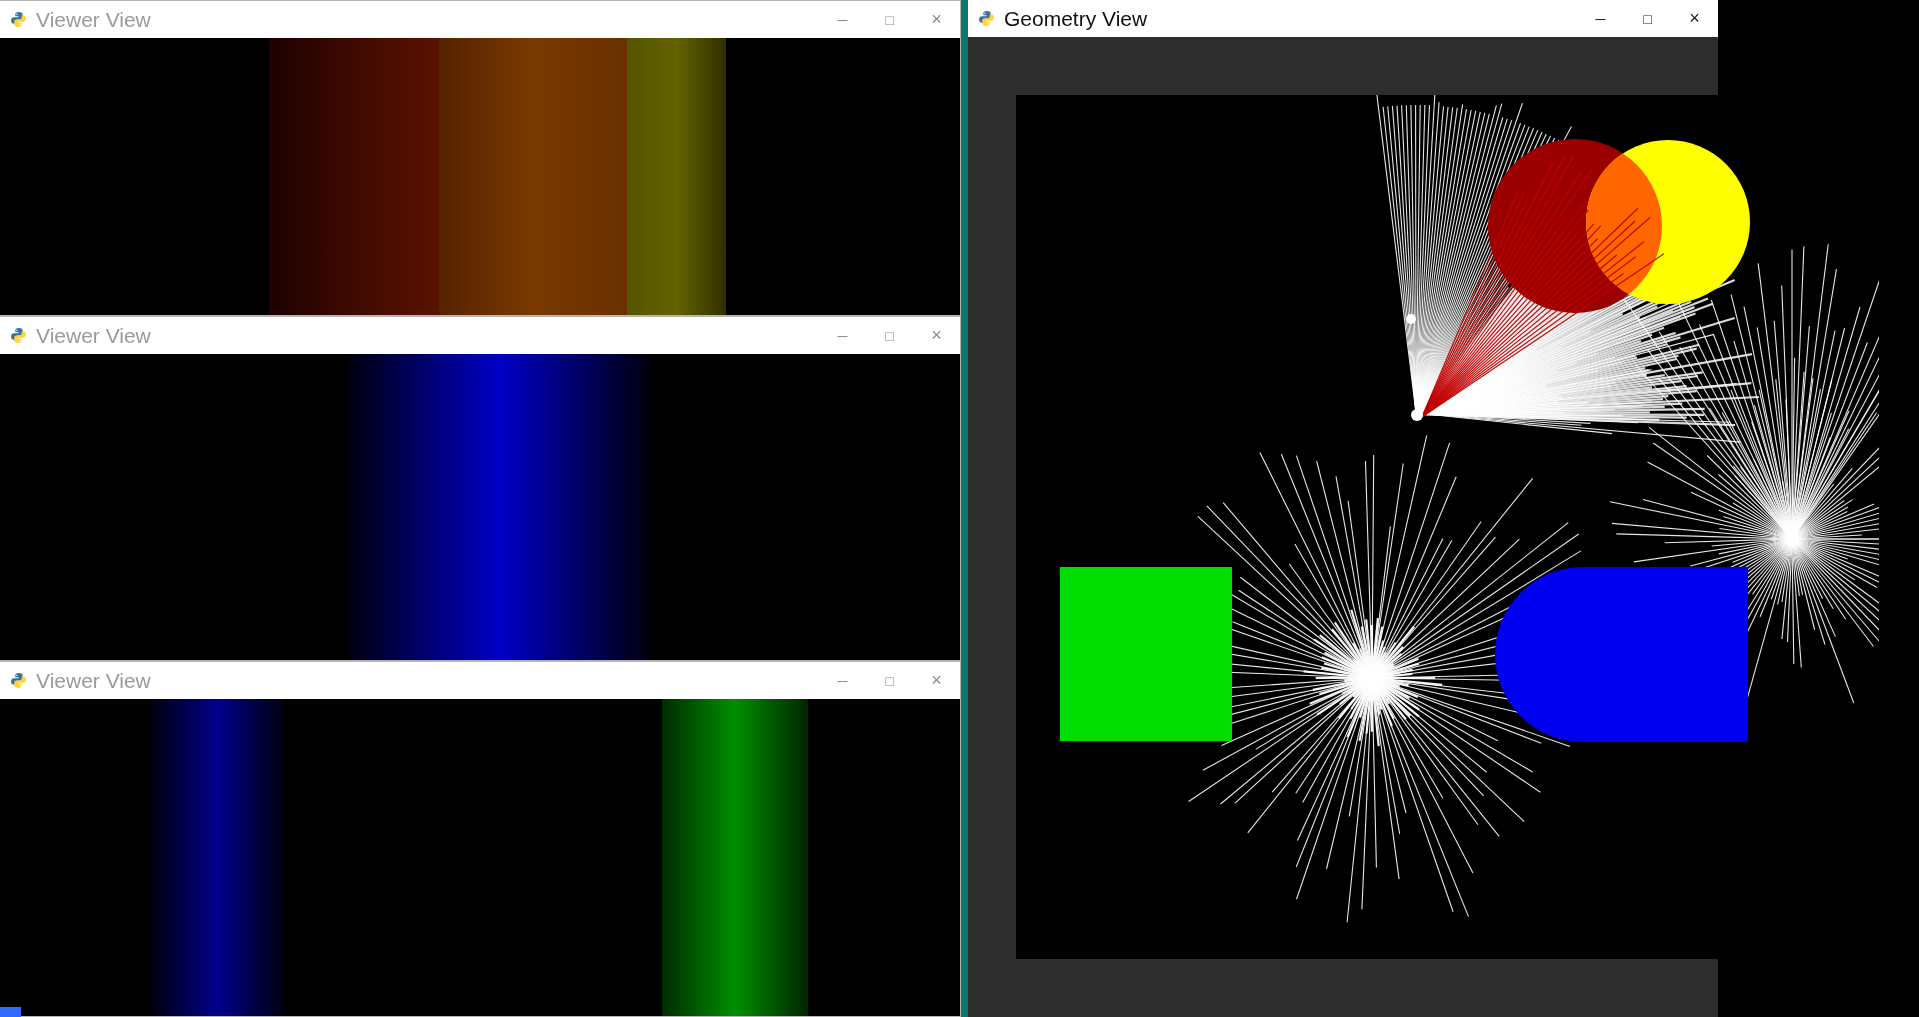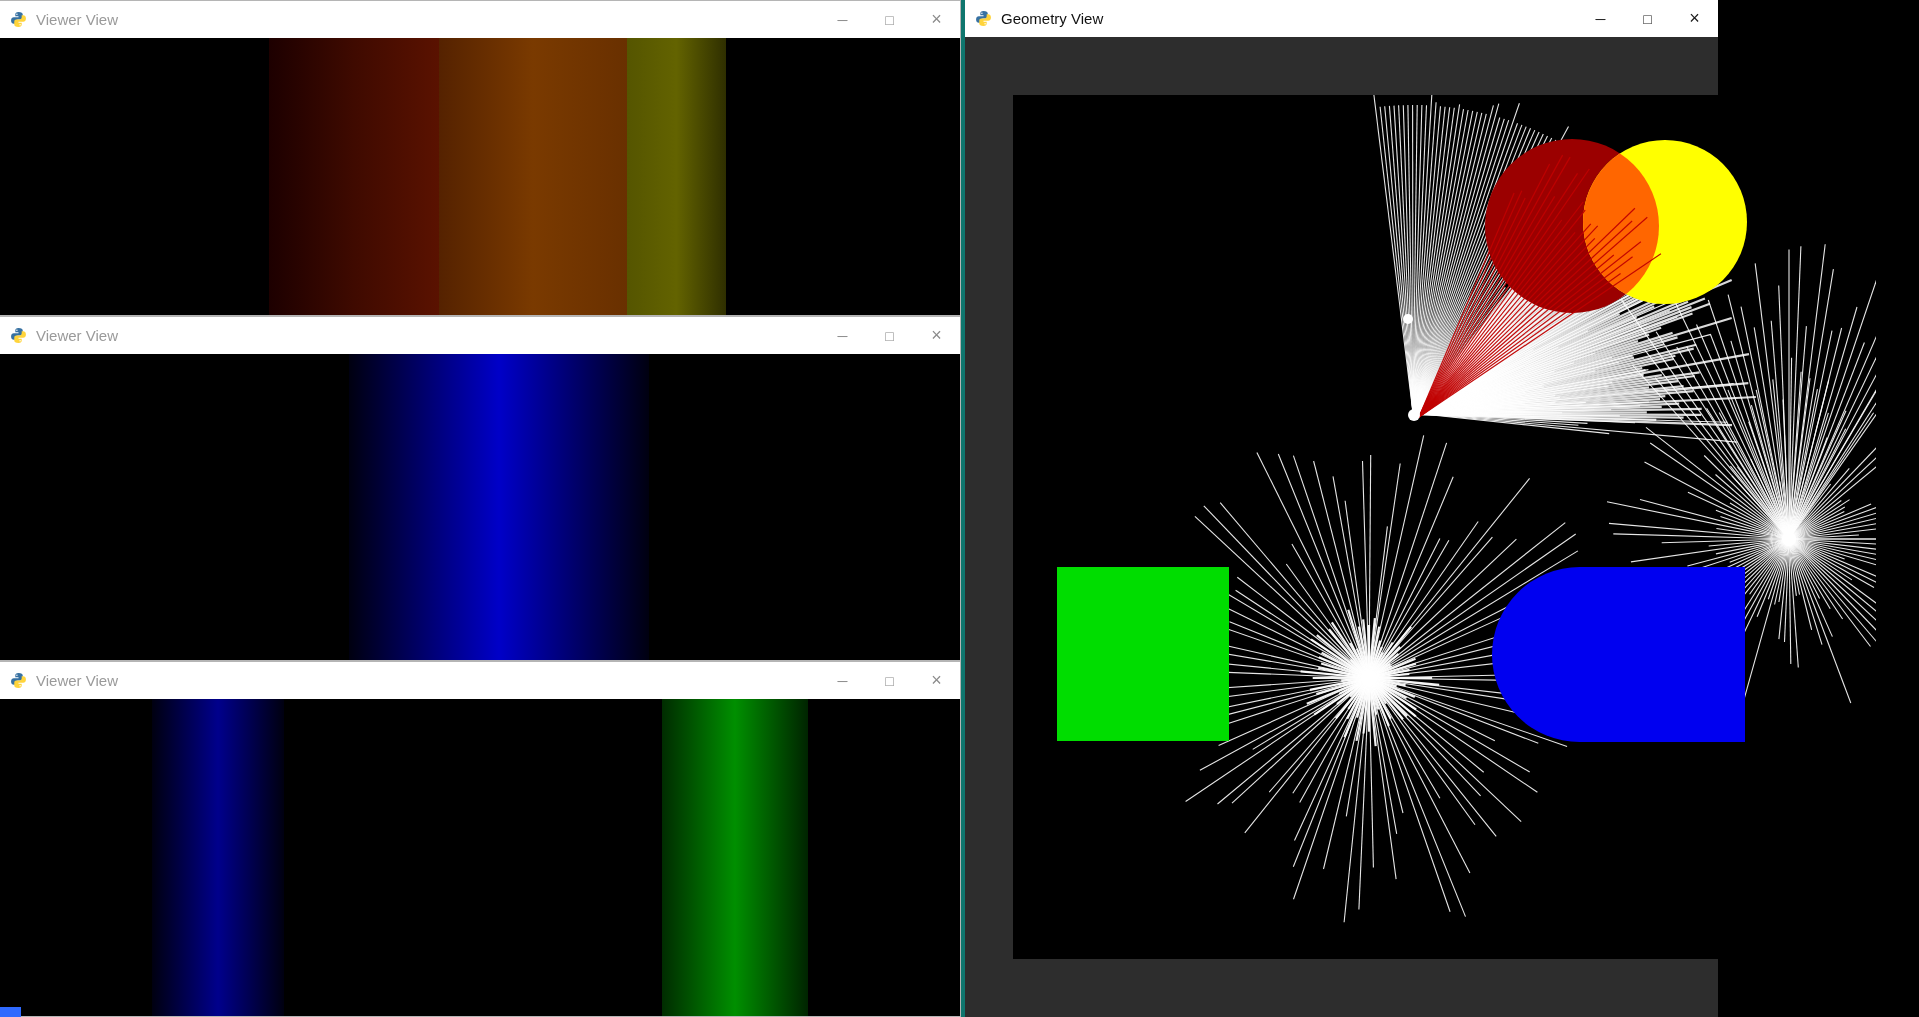--- a/index.html
+++ b/index.html
@@ -8,30 +8,30 @@
 
   .left-stack { position:absolute; left:0; top:0; width:961px; height:1017px; }
   .viewer-window { position:relative; width:100%; border:1px solid #b5b5b5; border-left:none; }
   .viewer-window.h1 { height:316px; }
   .viewer-window.h2 { height:345px; }
   .viewer-window.h3 { height:356px; }
 
   .titlebar { height:37px; background:#ffffff; display:flex; align-items:center; padding-left:10px; gap:9px; }
   .win-icon { width:17px; height:17px; display:inline-flex; flex:0 0 auto; }
   .win-icon svg { width:100%; height:100%; }
-  .title { font-size:15px; color:#9a9a9a; white-space:nowrap; }
+  .title { font-size:21px; color:#9a9a9a; white-space:nowrap; }
   .controls { margin-left:auto; display:flex; height:100%; }
   .ctrl { width:47px; height:100%; border:none; background:transparent; font-family:"Liberation Sans",sans-serif;
           font-size:14px; color:#8c8c8c; display:flex; align-items:center; justify-content:center; cursor:default; }
   .ctrl.close { font-size:18px; }
 
   .canvas { position:relative; background:#000; overflow:hidden; height:calc(100% - 37px); }
   .bar { position:absolute; top:0; height:100%; }
 
-  .geometry-window { position:absolute; left:961px; top:0; width:757px; height:1017px; background:#2d2d2d; border-left:4px solid #0f766e; }
+  .geometry-window { position:absolute; left:961px; top:0; width:757px; height:1017px; background:#2d2d2d; border-left:7px solid #0f766e; }
   .geometry-window .title { color:#111111; }
   .geometry-window .ctrl { color:#1a1a1a; }
   .geometry-body { position:relative; width:100%; height:979px; }
   #geom-svg { position:absolute; display:block; overflow:hidden; }
 
   .taskbar-peek { position:absolute; left:0; bottom:0; width:21px; height:10px; }
 </style>
 </head>
 <body>
 

